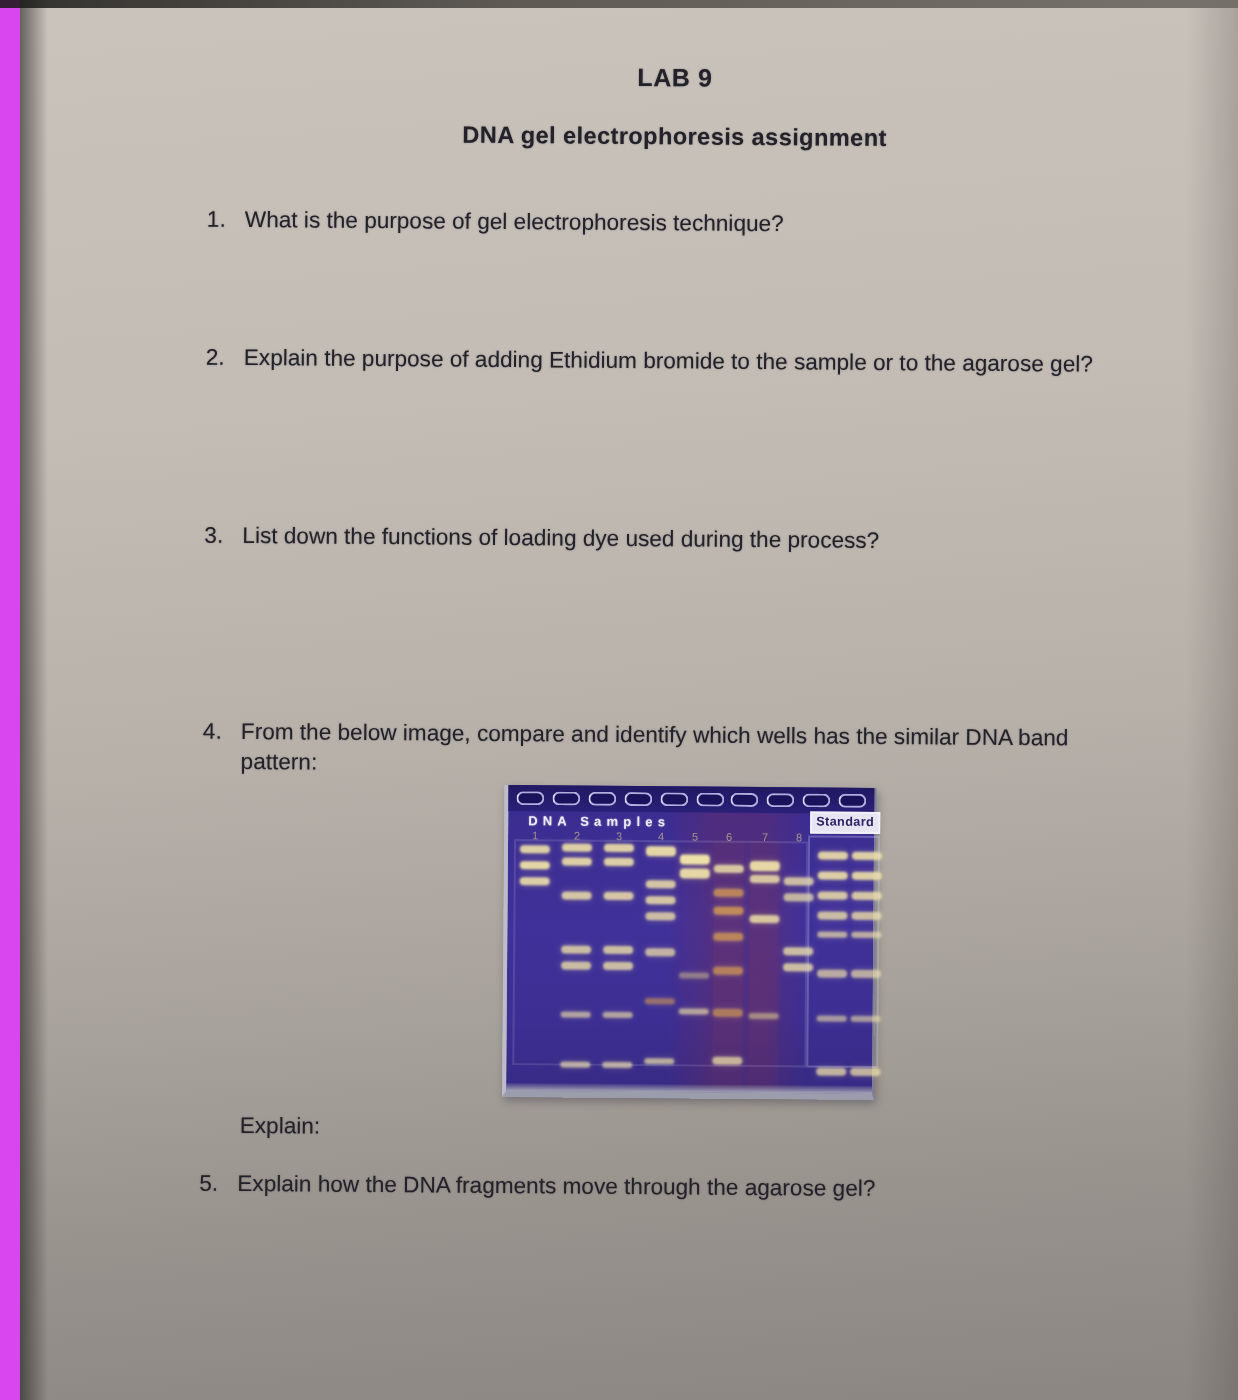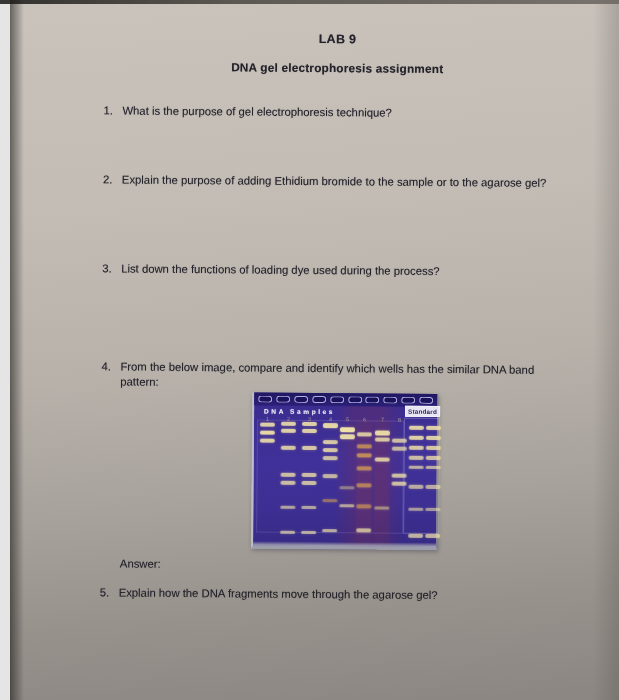--- a/index.html
+++ b/index.html
@@ -1,18 +1,18 @@
 <!DOCTYPE html>
 <html><head>
 <meta charset="utf-8">
 <style>
   html,body{margin:0;padding:0;}
   #stage{
     position:relative;width:619px;height:700px;overflow:hidden;
-    background:#e5e5e5;
+    background:#d946ef;
     font-family:"Liberation Sans", sans-serif;
   }
   
   #paper{
     position:absolute;left:10px;top:0;width:609px;height:700px;
     background:linear-gradient(176deg,#c9c3bc 0%,#c2bcb5 30%,#b7b1aa 52%,#a8a29c 70%,#97928c 85%,#8b8682 100%);
   }
   #paper::before{ 
     content:"";position:absolute;left:0;top:0;width:14px;height:100%;
     background:linear-gradient(to right,rgba(20,18,16,0.55),rgba(20,18,16,0));
@@ -229,21 +229,21 @@
             <div class="band" style="top: 64px; height: 4px; opacity: 0.7; background: rgb(238, 224, 168);"></div>
             <div class="band" style="top: 87px; height: 3px; opacity: 0.6; background: rgb(238, 224, 168);"></div>
             <div class="band" style="top: 113px; height: 4px; opacity: 0.75; background: rgb(238, 224, 168);"></div>
           </div>
         </div>
       <div id="samples-outline" class="group-outline"></div>
       <div id="standard-outline" class="group-outline"></div>
       <div id="gel-bottom-edge"></div>
     </div>
 
-    <div class="doc-text answer" style="top:557px;">Answer:</div>
+    <div class="doc-text answer" style="top:557px;">Explain:</div>
 
     <div class="doc-text q" style="top:585px;">
       <span class="qnum">5.</span>
       <span class="qtext">Explain how the DNA fragments move through the agarose gel?</span>
     </div>
 
   </div>
 </div>
 
 </body></html>

